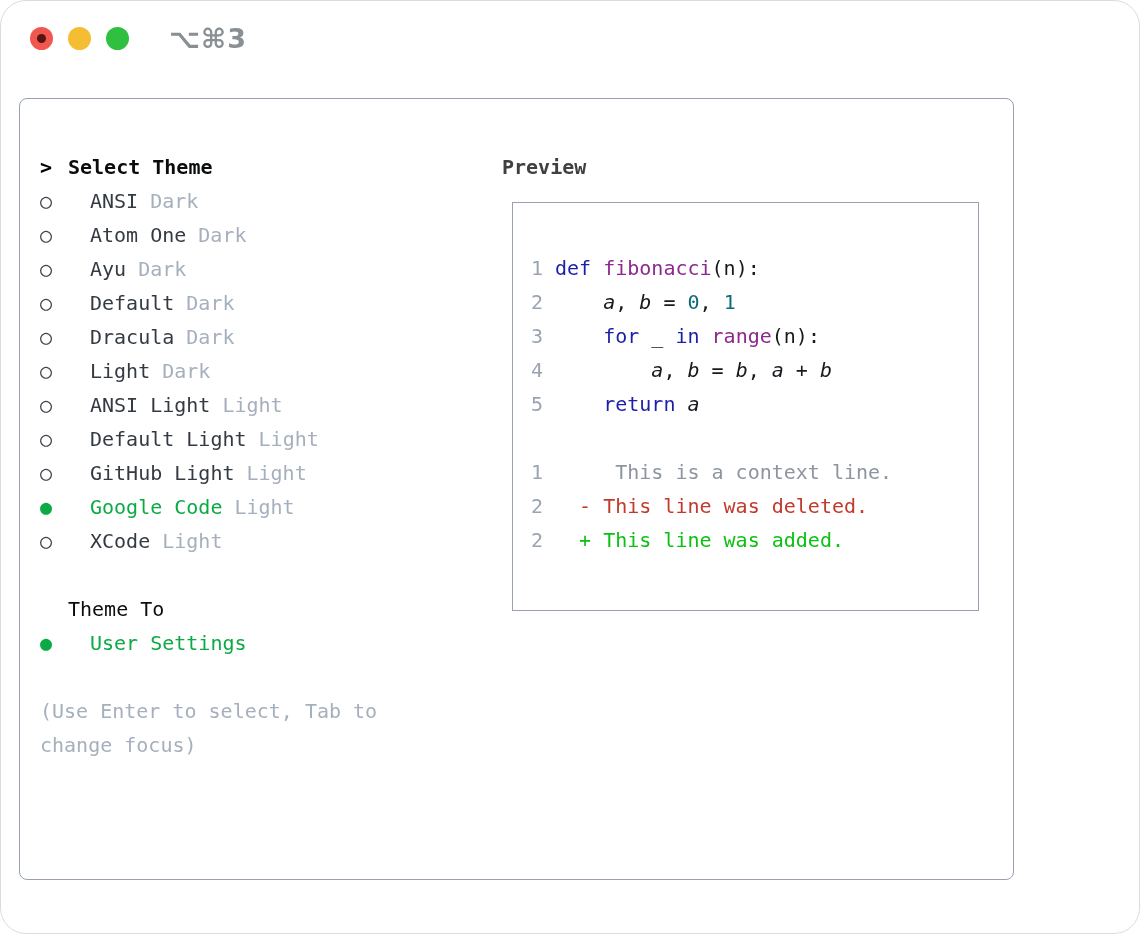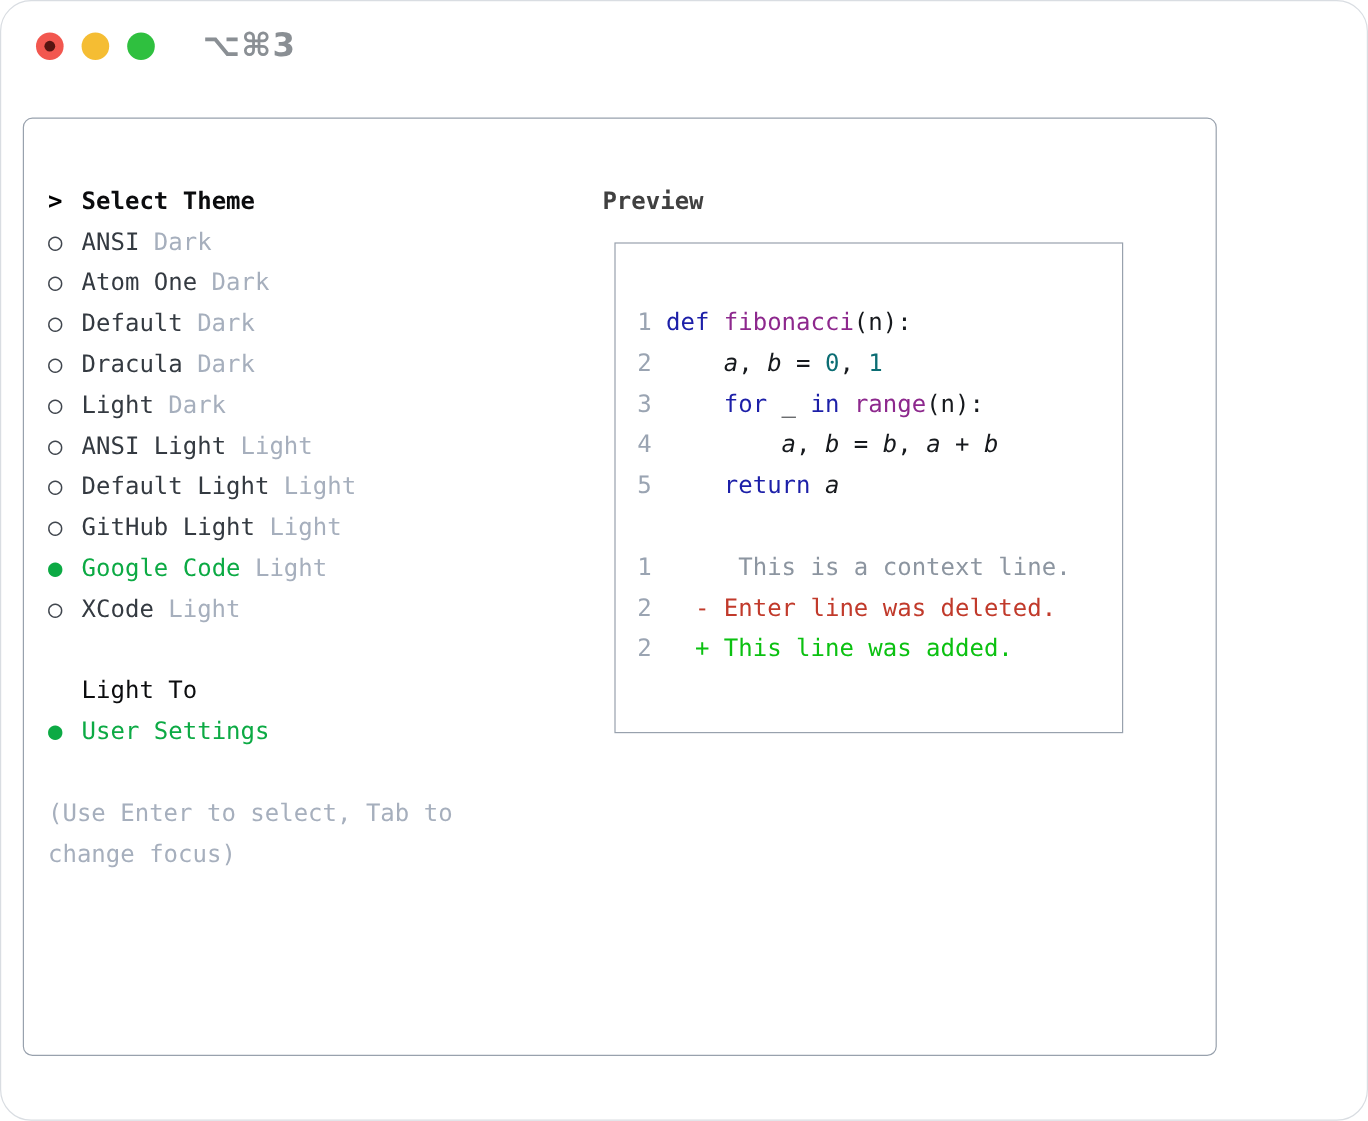--- a/index.html
+++ b/index.html
@@ -34,30 +34,30 @@
     border:1.5px solid var(--frame-gray);border-radius:8px;background:#fff;text-decoration:underline;
   }
 
   .row{height:34px;line-height:34px;font-size:20px;white-space:pre;color:var(--item-text);}
   .left-col{position:absolute;left:20px;top:51px;}
 
   .marker{display:inline-block;width:28px;color:var(--radio-gray);}
   .marker.arrow{color:#000;font-weight:700;}
   .hdr{font-weight:700;color:#0b0c0e;}
   .apply-hdr{padding-left:28px;color:#0b0c0e;}
-  .iname{color:var(--item-text);}
+  .iname{color:var(--item-text);margin-left:22px;}
   .itag{color:var(--tag-gray);margin-left:12px;}
   .item.selected .iname{color:var(--sel-green);}
   .item.selected .marker{color:var(--sel-green);}
   .help{color:var(--tag-gray);}
 
   
   .preview-label{position:absolute;left:482px;top:51px;font-weight:700;color:#404040;}
   .preview-box{
-    position:absolute;left:492px;top:103px;width:424px;height:409px;
+    position:absolute;left:492px;top:103px;width:467px;height:409px;
     border:1.5px solid var(--frame-gray);background:#fff;
     padding:48px 14px 16px 18px;overflow:hidden;
   }
   .code-line{height:34px;line-height:34px;font-size:20px;white-space:pre;color:var(--code-plain);}
   .ln{display:inline-block;width:24px;color:var(--linenum-gray);}
   .tk-k{color:var(--kw-blue);}
   .tk-f{color:var(--fn-purple);}
   .tk-n{color:var(--num-teal);}
   .tk-v{font-style:italic;}
   .tk-ctx{color:var(--ctx-gray);}
@@ -79,33 +79,34 @@
   </div>
 
   <div class="main-box">
 
     <div class="left-col">
       <div class="row"><span class="marker arrow">&gt;</span><span class="hdr">Select Theme</span></div>
 
       <div id="theme-list">
           <div class="row item"><span class="marker">○</span><span class="iname">ANSI</span><span class="itag">Dark</span></div>
           <div class="row item"><span class="marker">○</span><span class="iname">Atom One</span><span class="itag">Dark</span></div>
+          <div class="row item"><span class="marker">○</span><span class="iname">Ayu</span><span class="itag">Dark</span></div>
           <div class="row item"><span class="marker">○</span><span class="iname">Default</span><span class="itag">Dark</span></div>
           <div class="row item"><span class="marker">○</span><span class="iname">Dracula</span><span class="itag">Dark</span></div>
           <div class="row item"><span class="marker">○</span><span class="iname">Light</span><span class="itag">Dark</span></div>
           <div class="row item"><span class="marker">○</span><span class="iname">ANSI Light</span><span class="itag">Light</span></div>
           <div class="row item"><span class="marker">○</span><span class="iname">Default Light</span><span class="itag">Light</span></div>
           <div class="row item"><span class="marker">○</span><span class="iname">GitHub Light</span><span class="itag">Light</span></div>
           <div class="row item selected"><span class="marker">●</span><span class="iname">Google Code</span><span class="itag">Light</span></div>
           <div class="row item"><span class="marker">○</span><span class="iname">XCode</span><span class="itag">Light</span></div>
         </div>
 
       <div class="row"></div>
 
-      <div class="row apply-hdr">Light To</div>
+      <div class="row apply-hdr">Theme To</div>
 
       <div id="apply-list">
           <div class="row item selected"><span class="marker">●</span><span class="iname">User Settings</span></div>
         </div>
 
       <div class="row"></div>
 
       <div class="row help">(Use Enter to select, Tab to</div>
       <div class="row help">change focus)</div>
     </div>
@@ -113,18 +114,18 @@
     <div class="row preview-label">Preview</div>
 
     <div class="preview-box" id="preview-box">
         <div class="code-line"><span class="ln">1</span><span class="tk-k">def</span><span> </span><span class="tk-f">fibonacci</span><span>(n):</span></div>
         <div class="code-line"><span class="ln">2</span><span>    </span><span class="tk-v">a</span><span>, </span><span class="tk-v">b</span><span> = </span><span class="tk-n">0</span><span>, </span><span class="tk-n">1</span></div>
         <div class="code-line"><span class="ln">3</span><span>    </span><span class="tk-k">for</span><span> _ </span><span class="tk-k">in</span><span> </span><span class="tk-f">range</span><span>(n):</span></div>
         <div class="code-line"><span class="ln">4</span><span>        </span><span class="tk-v">a</span><span>, </span><span class="tk-v">b</span><span> = </span><span class="tk-v">b</span><span>, </span><span class="tk-v">a</span><span> + </span><span class="tk-v">b</span></div>
         <div class="code-line"><span class="ln">5</span><span>    </span><span class="tk-k">return</span><span> </span><span class="tk-v">a</span></div>
         <div class="code-line"><span class="ln"></span></div>
         <div class="code-line"><span class="ln">1</span><span class="tk-ctx">     This is a context line.</span></div>
-        <div class="code-line"><span class="ln">2</span><span class="tk-del">  - Enter line was deleted.</span></div>
+        <div class="code-line"><span class="ln">2</span><span class="tk-del">  - This line was deleted.</span></div>
         <div class="code-line"><span class="ln">2</span><span class="tk-add">  + This line was added.</span></div>
       </div>
 
   </div>
 </div>
 
 </body></html>

